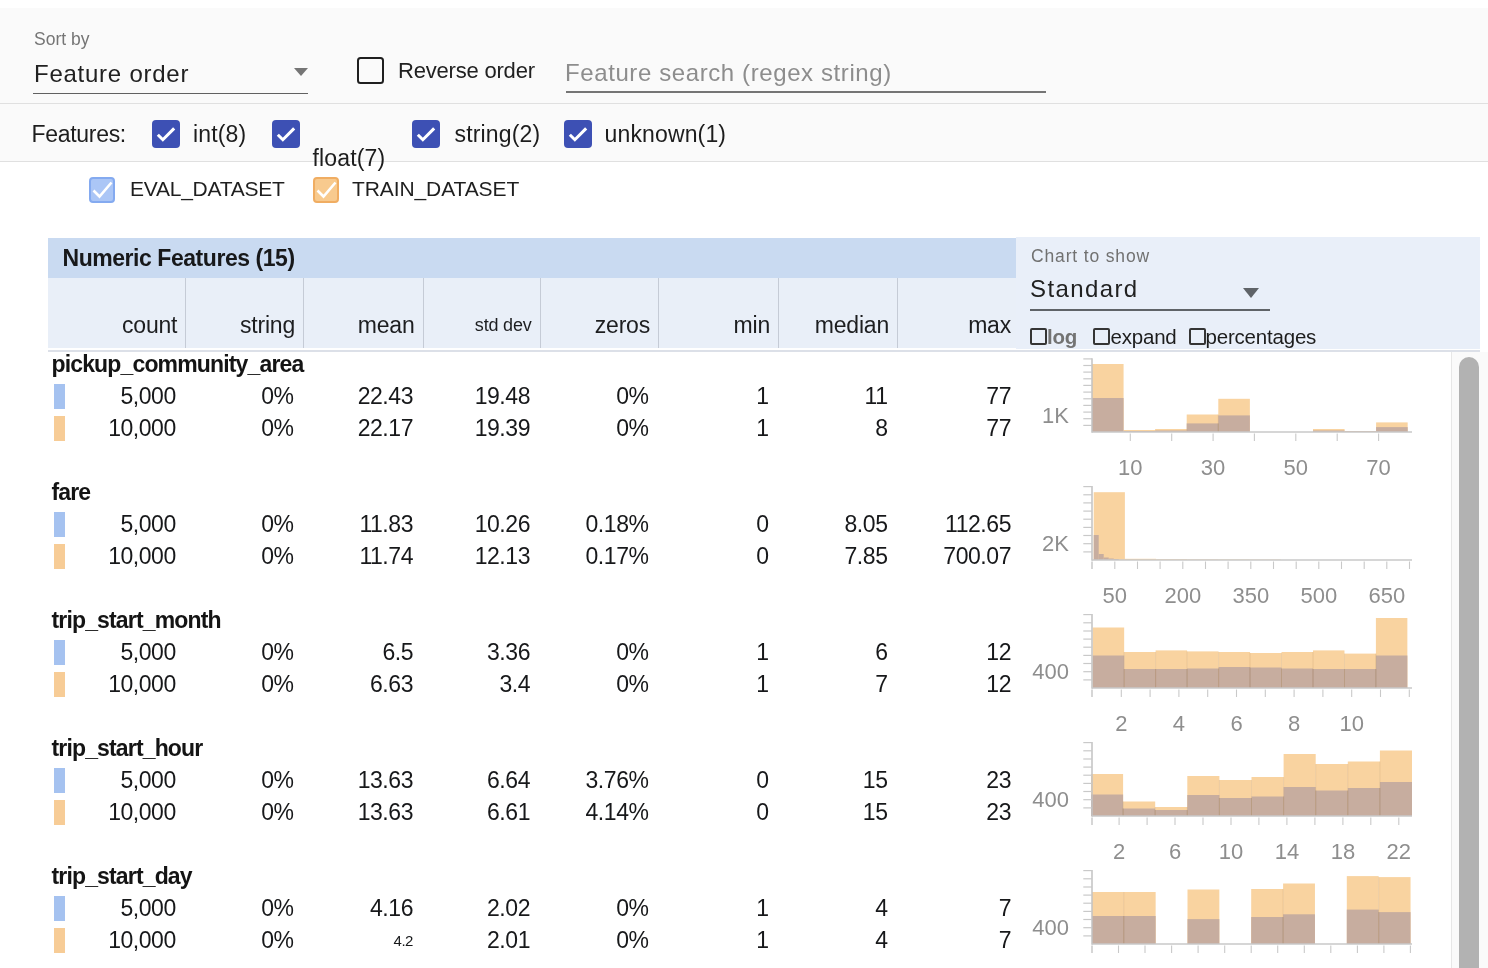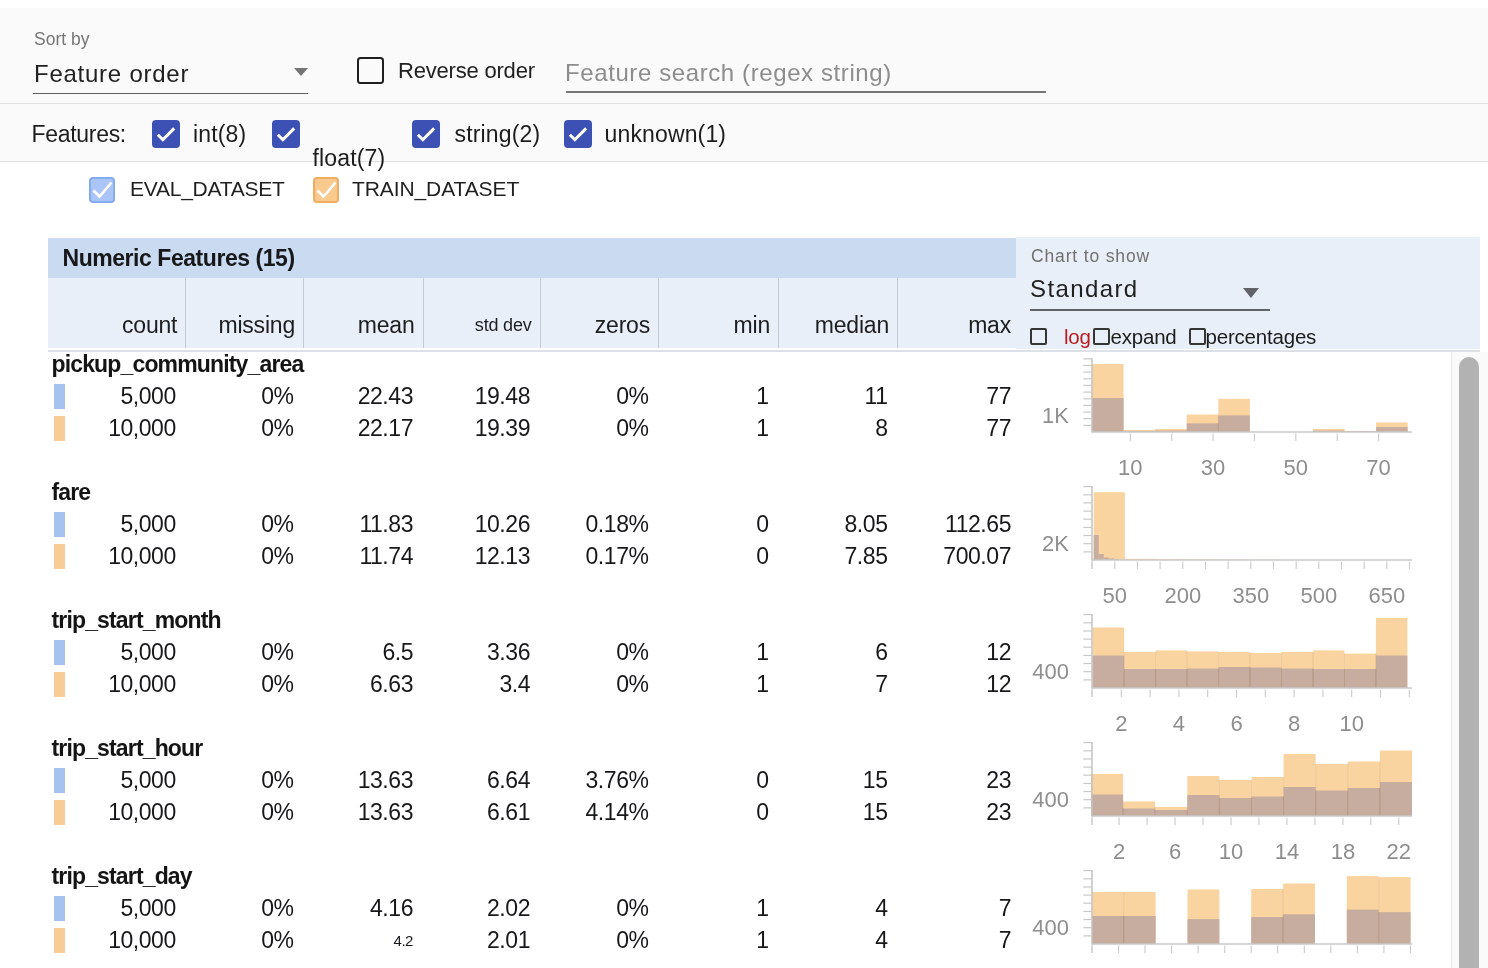--- a/index.html
+++ b/index.html
@@ -53,34 +53,34 @@
 <div class="a" style="left:62.5px;top:243.5px;font-size:23px;line-height:29px;color:#17181a;font-weight:400;letter-spacing:-0.45px;"><b>Numeric Features (15)</b></div>
 <div class="a" style="left:48px;top:277.5px;width:967.5px;height:70.5px;background:#e9eff8;"></div>
 <div class="a" style="left:185.3px;top:277.5px;width:1px;height:70.5px;background:#c5cbd6;"></div>
 <div class="a" style="left:303px;top:277.5px;width:1px;height:70.5px;background:#c5cbd6;"></div>
 <div class="a" style="left:422.5px;top:277.5px;width:1px;height:70.5px;background:#c5cbd6;"></div>
 <div class="a" style="left:539.5px;top:277.5px;width:1px;height:70.5px;background:#c5cbd6;"></div>
 <div class="a" style="left:658px;top:277.5px;width:1px;height:70.5px;background:#c5cbd6;"></div>
 <div class="a" style="left:778px;top:277.5px;width:1px;height:70.5px;background:#c5cbd6;"></div>
 <div class="a" style="left:897px;top:277.5px;width:1px;height:70.5px;background:#c5cbd6;"></div>
 <div class="a" style="right:1310.7px;top:310.5px;font-size:23px;line-height:29px;color:#1d1e20;font-weight:400;letter-spacing:-0.2px;text-align:right;">count</div>
-<div class="a" style="right:1193px;top:310.5px;font-size:23px;line-height:29px;color:#1d1e20;font-weight:400;letter-spacing:-0.2px;text-align:right;">missing</div>
+<div class="a" style="right:1193px;top:310.5px;font-size:23px;line-height:29px;color:#1d1e20;font-weight:400;letter-spacing:-0.2px;text-align:right;">string</div>
 <div class="a" style="right:1073.5px;top:310.5px;font-size:23px;line-height:29px;color:#1d1e20;font-weight:400;letter-spacing:-0.2px;text-align:right;">mean</div>
 <div class="a" style="right:956.5px;top:310.5px;font-size:18px;line-height:29px;color:#1d1e20;font-weight:400;letter-spacing:-0.2px;text-align:right;">std dev</div>
 <div class="a" style="right:838px;top:310.5px;font-size:23px;line-height:29px;color:#1d1e20;font-weight:400;letter-spacing:-0.2px;text-align:right;">zeros</div>
 <div class="a" style="right:718px;top:310.5px;font-size:23px;line-height:29px;color:#1d1e20;font-weight:400;letter-spacing:-0.2px;text-align:right;">min</div>
 <div class="a" style="right:599px;top:310.5px;font-size:23px;line-height:29px;color:#1d1e20;font-weight:400;letter-spacing:-0.2px;text-align:right;">median</div>
 <div class="a" style="right:477.0px;top:310.5px;font-size:23px;line-height:29px;color:#1d1e20;font-weight:400;letter-spacing:-0.2px;text-align:right;">max</div>
 <div class="a" style="left:1016px;top:237px;width:463.5px;height:111.5px;background:#e9eff9;"></div>
 <div class="a" style="left:1031px;top:245.25px;font-size:17.5px;line-height:23.5px;color:#717171;font-weight:400;letter-spacing:0.85px;">Chart to show</div>
 <div class="a" style="left:1030px;top:273.5px;font-size:24px;line-height:30px;color:#212121;font-weight:400;letter-spacing:1.4px;">Standard</div>
 <div class="a" style="left:1243px;top:287.5px;width:0;height:0;border-left:8px solid transparent;border-right:8px solid transparent;border-top:10px solid #5f6368;"></div>
 <div class="a" style="left:1029.5px;top:309.3px;width:240px;height:1.9px;background:#5f6368;"></div>
 <div class="a" style="left:1029.5px;top:328px;width:17px;height:17px;border:2px solid #353535;border-radius:2px;"></div>
-<div class="a" style="left:1047px;top:323.75px;font-size:20.5px;line-height:26.5px;color:#b91c1c;font-weight:400;letter-spacing:-0.2px;padding-left:17px;">log</div>
+<div class="a" style="left:1047px;top:323.75px;font-size:20.5px;line-height:26.5px;color:#737373;font-weight:700;letter-spacing:-0.2px;">log</div>
 <div class="a" style="left:1093px;top:328px;width:17px;height:17px;border:2px solid #353535;border-radius:2px;"></div>
 <div class="a" style="left:1110.5px;top:323.75px;font-size:20.5px;line-height:26.5px;color:#1d1d1d;font-weight:400;letter-spacing:-0.2px;">expand</div>
 <div class="a" style="left:1188.5px;top:328px;width:17px;height:17px;border:2px solid #353535;border-radius:2px;"></div>
 <div class="a" style="left:1205.5px;top:323.75px;font-size:20.5px;line-height:26.5px;color:#1d1d1d;font-weight:400;letter-spacing:-0.2px;">percentages</div>
 <div class="a" style="left:48px;top:349.8px;width:1431.5px;height:1.8px;background:#dce0e8;"></div>
 <div class="a" style="left:51.5px;top:350.0px;font-size:23px;line-height:29px;color:#141414;font-weight:400;letter-spacing:-0.85px;"><b>pickup_community_area</b></div>
 <div class="a" style="left:54px;top:383.5px;width:10.5px;height:25.5px;background:#a5c2f0;"></div>
 <div class="a" style="left:54px;top:415.5px;width:10.5px;height:25.5px;background:#f7cc96;"></div>
 <div class="a" style="right:1312.2px;top:381.5px;font-size:23px;line-height:29px;color:#17181a;font-weight:400;letter-spacing:-0.45px;text-align:right;">5,000</div>
 <div class="a" style="right:1194.5px;top:381.5px;font-size:23px;line-height:29px;color:#17181a;font-weight:400;letter-spacing:-0.45px;text-align:right;">0%</div>

